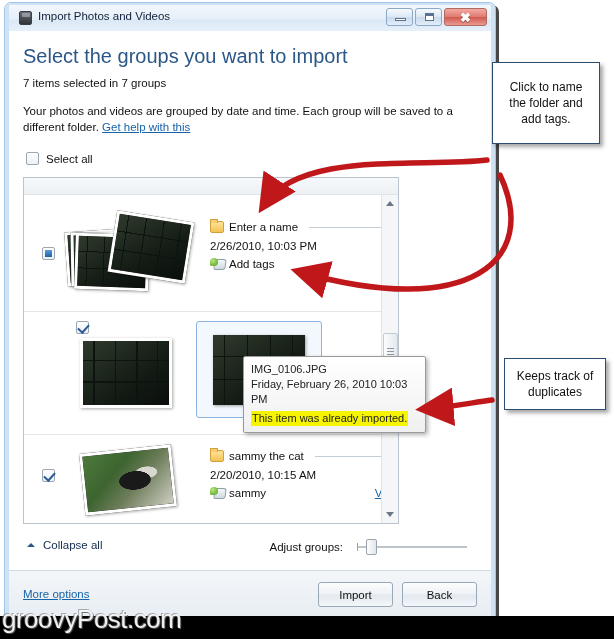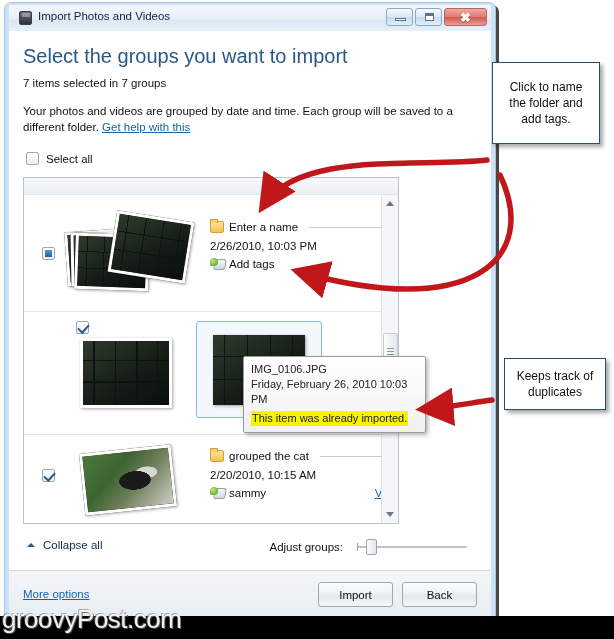--- a/index.html
+++ b/index.html
@@ -390,21 +390,21 @@
 
               <div class="thumbstack" style="left:50px;top:6px;width:120px;height:80px;">
                 <div class="photo" style="left:8px;top:8px;width:92px;height:62px;transform:rotate(-6deg);">
                     <span class="catimg"></span>
                   </div>
               </div>
 
               <div class="meta" style="left:186px;top:15px;width:224px;">
                 <div class="meta-row">
                   <span class="folder-ico"></span>
-                  <span>grouped the cat</span>
+                  <span>sammy the cat</span>
                   <span class="dash-line"></span>
                   <span class="caret down"></span>
                 </div>
                 <div style="margin-top:7px;">2/20/2010, 10:15 AM</div>
                 <div class="meta-row" style="margin-top:6px;">
                   <span class="tag-ico"></span>
                   <span>sammy</span>
                   <span style="flex:1"></span>
                   <span class="link">View 1 item</span>
                 </div>

